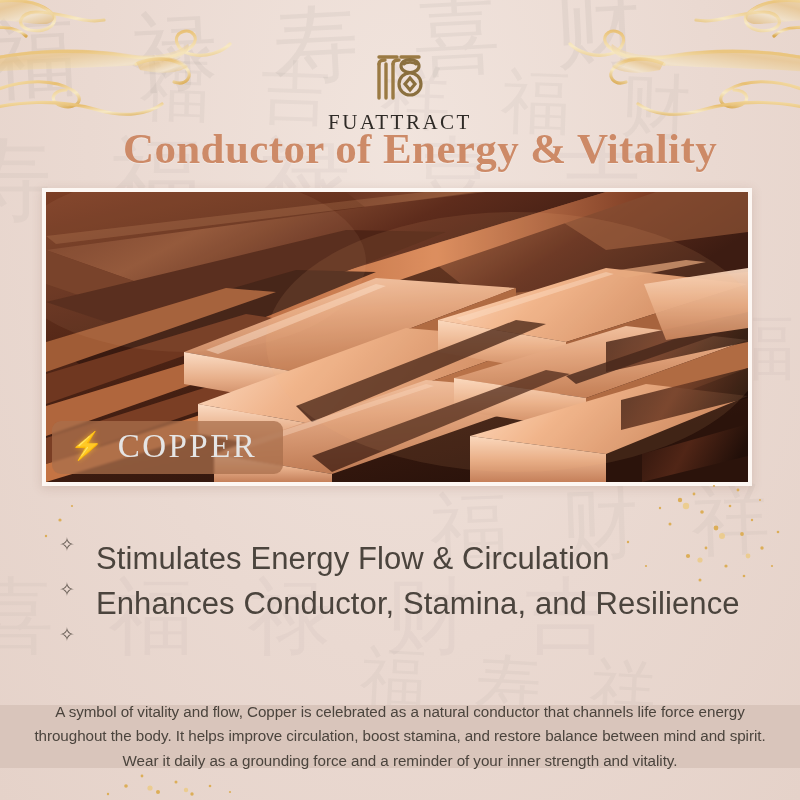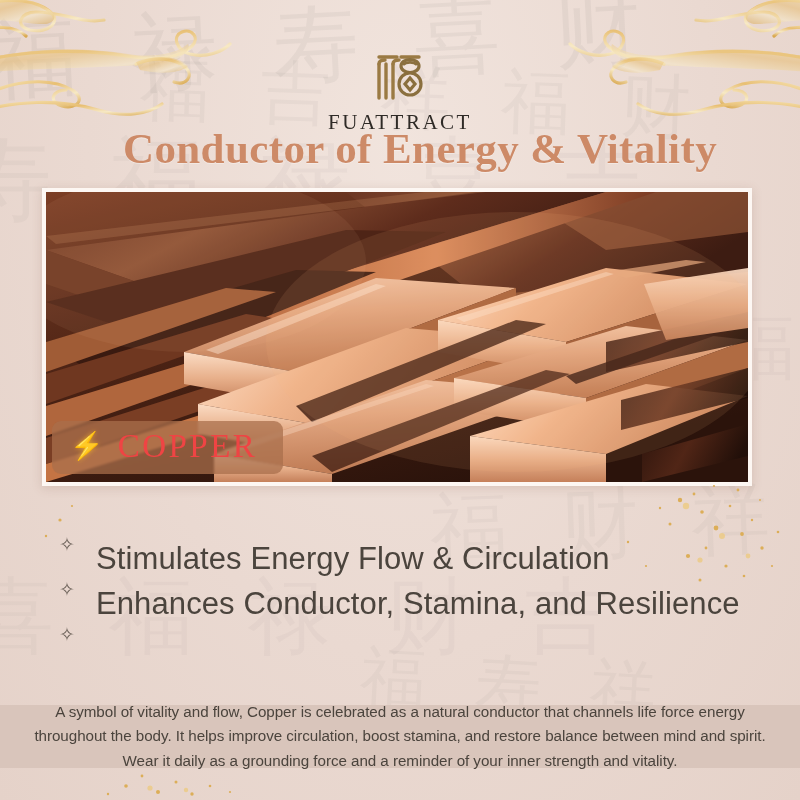--- a/index.html
+++ b/index.html
@@ -82,21 +82,21 @@
     display:flex;align-items:center;gap:14px;
     padding:7px 26px 9px 18px;
     background:rgba(168,110,76,.74);
     border-radius:9px;
     backdrop-filter:blur(1px);
   }
   .badge-bolt{font-size:27px;line-height:1;color:#ffd23d;
     text-shadow:0 0 5px rgba(255,190,40,.75);}
   .badge-text{
     font-family:"Liberation Serif",serif;
-    font-size:33px;letter-spacing:2.5px;color:#ef4444;font-weight:400;
+    font-size:33px;letter-spacing:2.5px;color:#e5e5e5;font-weight:400;
   }
 
   
   .benefits{
     position:absolute;left:58px;top:522px;right:60px;
   }
   .benefit{
     display:flex;align-items:center;gap:20px;
     height:45px;
   }

